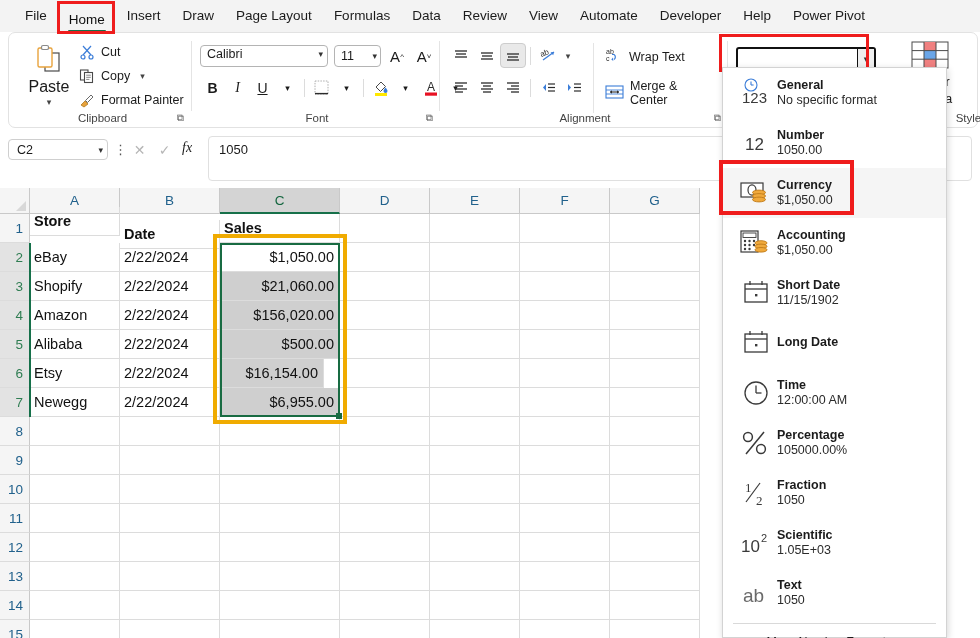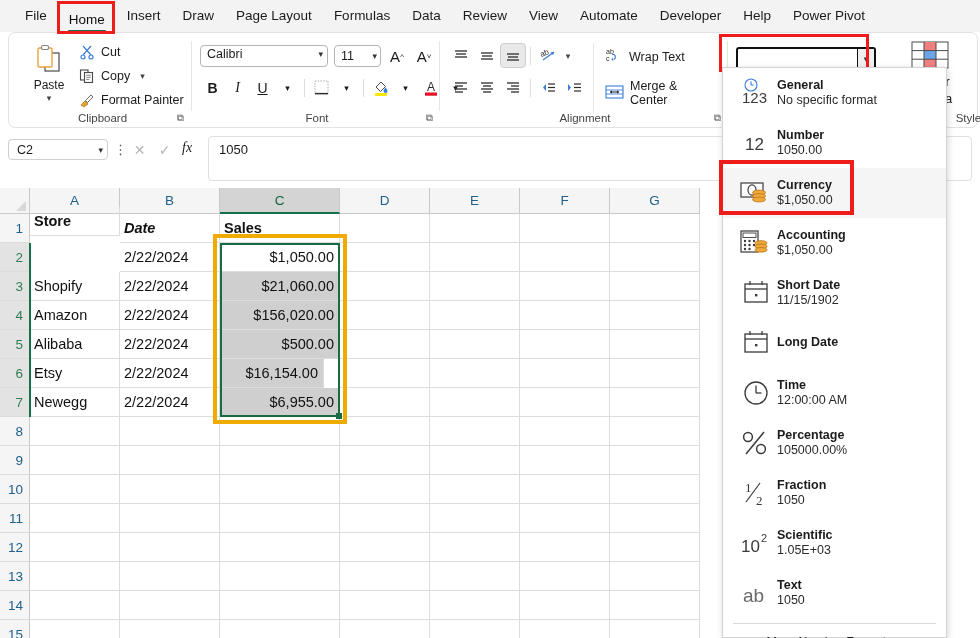--- a/index.html
+++ b/index.html
@@ -64,21 +64,21 @@
   }
 
   
   #g-clipboard { left: 6px; width: 175px; }
   .paste-btn {
     position: absolute; left: 8px; top: 6px; width: 52px; height: 70px;
     display: flex; flex-direction: column; align-items: center;
     font-size: 12px; color: #1b1b1b; cursor: default;
   }
   .paste-icon { width: 30px; height: 32px; margin-top: 3px; }
-  .paste-label { margin-top: 2px; font-size: 12px; }
+  .paste-label { margin-top: 2px; font-size: 16px; }
   .paste-caret { font-size: 9px; line-height: 8px; margin-top: 2px; color:#444; }
   .cb-item {
     position: absolute; left: 64px; height: 21px;
     display: flex; align-items: center; gap: 6px;
     font-size: 12.5px; color: #1b1b1b; cursor: default;
   }
   .cb-item .ci { width: 16px; height: 16px; display:inline-block; }
   .mini-caret { font-size: 9px; color: #444; margin-left: 4px; }
 
   
@@ -546,27 +546,28 @@
     <div class="corner"></div>
   <div class="colhead" style="left: 30px; width: 90px;">A</div>
       <div class="colhead" style="left: 120px; width: 100px;">B</div>
       <div class="colhead sel" style="left: 220px; width: 120px;">C</div>
       <div class="colhead" style="left: 340px; width: 90px;">D</div>
       <div class="colhead" style="left: 430px; width: 90px;">E</div>
       <div class="colhead" style="left: 520px; width: 90px;">F</div>
       <div class="colhead" style="left: 610px; width: 90px;">G</div>
       <div class="rowhead" style="top: 26px; height: 29px;">1</div>
       <div class="cell hdr" style="left: 30px; top: 19px; width: 90px; height: 29px;">Store</div>
-      <div class="cell hdr" style="left: 120px; top: 26px; width: 100px; height: 29px; font-style: italic;">Date</div>
+      <div class="cell hdr" style="left: 120px; top: 32px; width: 100px; height: 29px;">Date</div>
       <div class="cell hdr" style="left: 220px; top: 26px; width: 120px; height: 29px;">Sales</div>
       <div class="cell hdr" style="left: 340px; top: 26px; width: 90px; height: 29px;"></div>
       <div class="cell hdr" style="left: 430px; top: 26px; width: 90px; height: 29px;"></div>
       <div class="cell hdr" style="left: 520px; top: 26px; width: 90px; height: 29px;"></div>
       <div class="cell hdr" style="left: 610px; top: 26px; width: 90px; height: 29px;"></div>
       <div class="rowhead sel" style="top: 55px; height: 29px;">2</div>
+      <div class="cell" style="left: 30px; top: 55px; width: 90px; height: 29px;">eBay</div>
       <div class="cell" style="left: 120px; top: 55px; width: 100px; height: 29px;">2/22/2024</div>
       <div class="cell right" style="left: 220px; top: 55px; width: 120px; height: 29px;">$1,050.00</div>
       <div class="cell" style="left: 340px; top: 55px; width: 90px; height: 29px;"></div>
       <div class="cell" style="left: 430px; top: 55px; width: 90px; height: 29px;"></div>
       <div class="cell" style="left: 520px; top: 55px; width: 90px; height: 29px;"></div>
       <div class="cell" style="left: 610px; top: 55px; width: 90px; height: 29px;"></div>
       <div class="rowhead sel" style="top: 84px; height: 29px;">3</div>
       <div class="cell" style="left: 30px; top: 84px; width: 90px; height: 29px;">Shopify</div>
       <div class="cell" style="left: 120px; top: 84px; width: 100px; height: 29px;">2/22/2024</div>
       <div class="cell right shaded" style="left: 220px; top: 84px; width: 120px; height: 29px;">$21,060.00</div>

